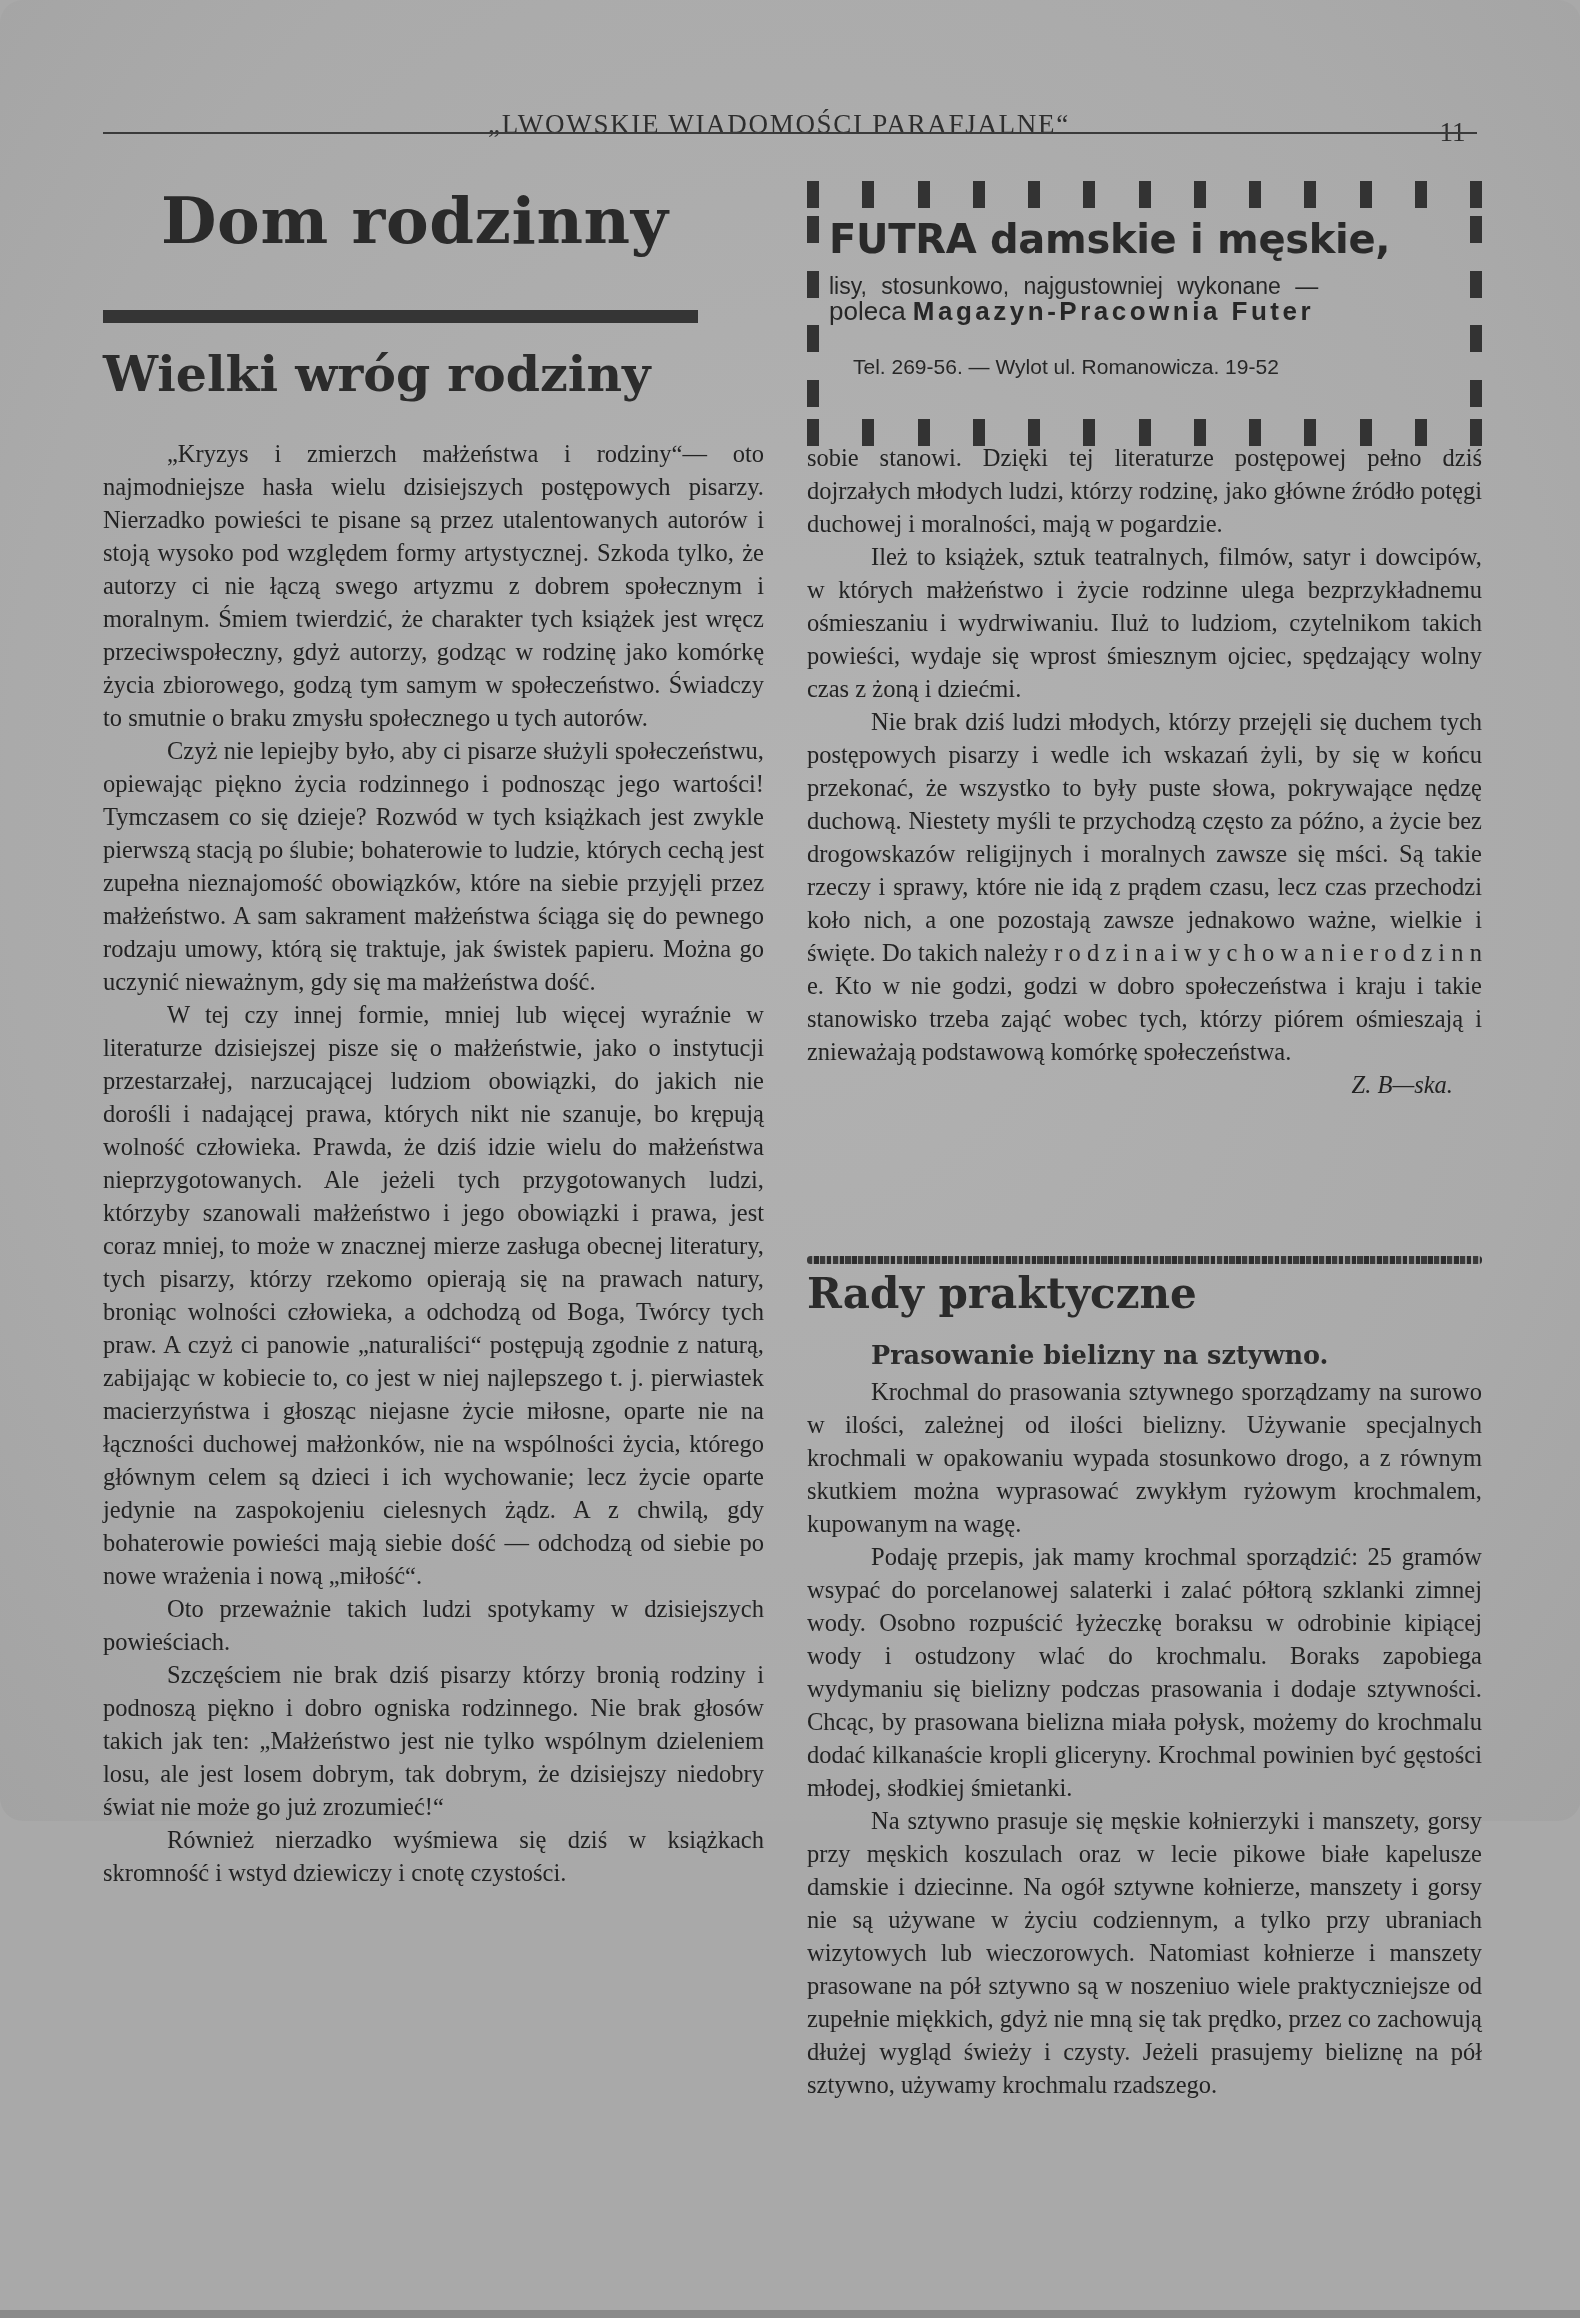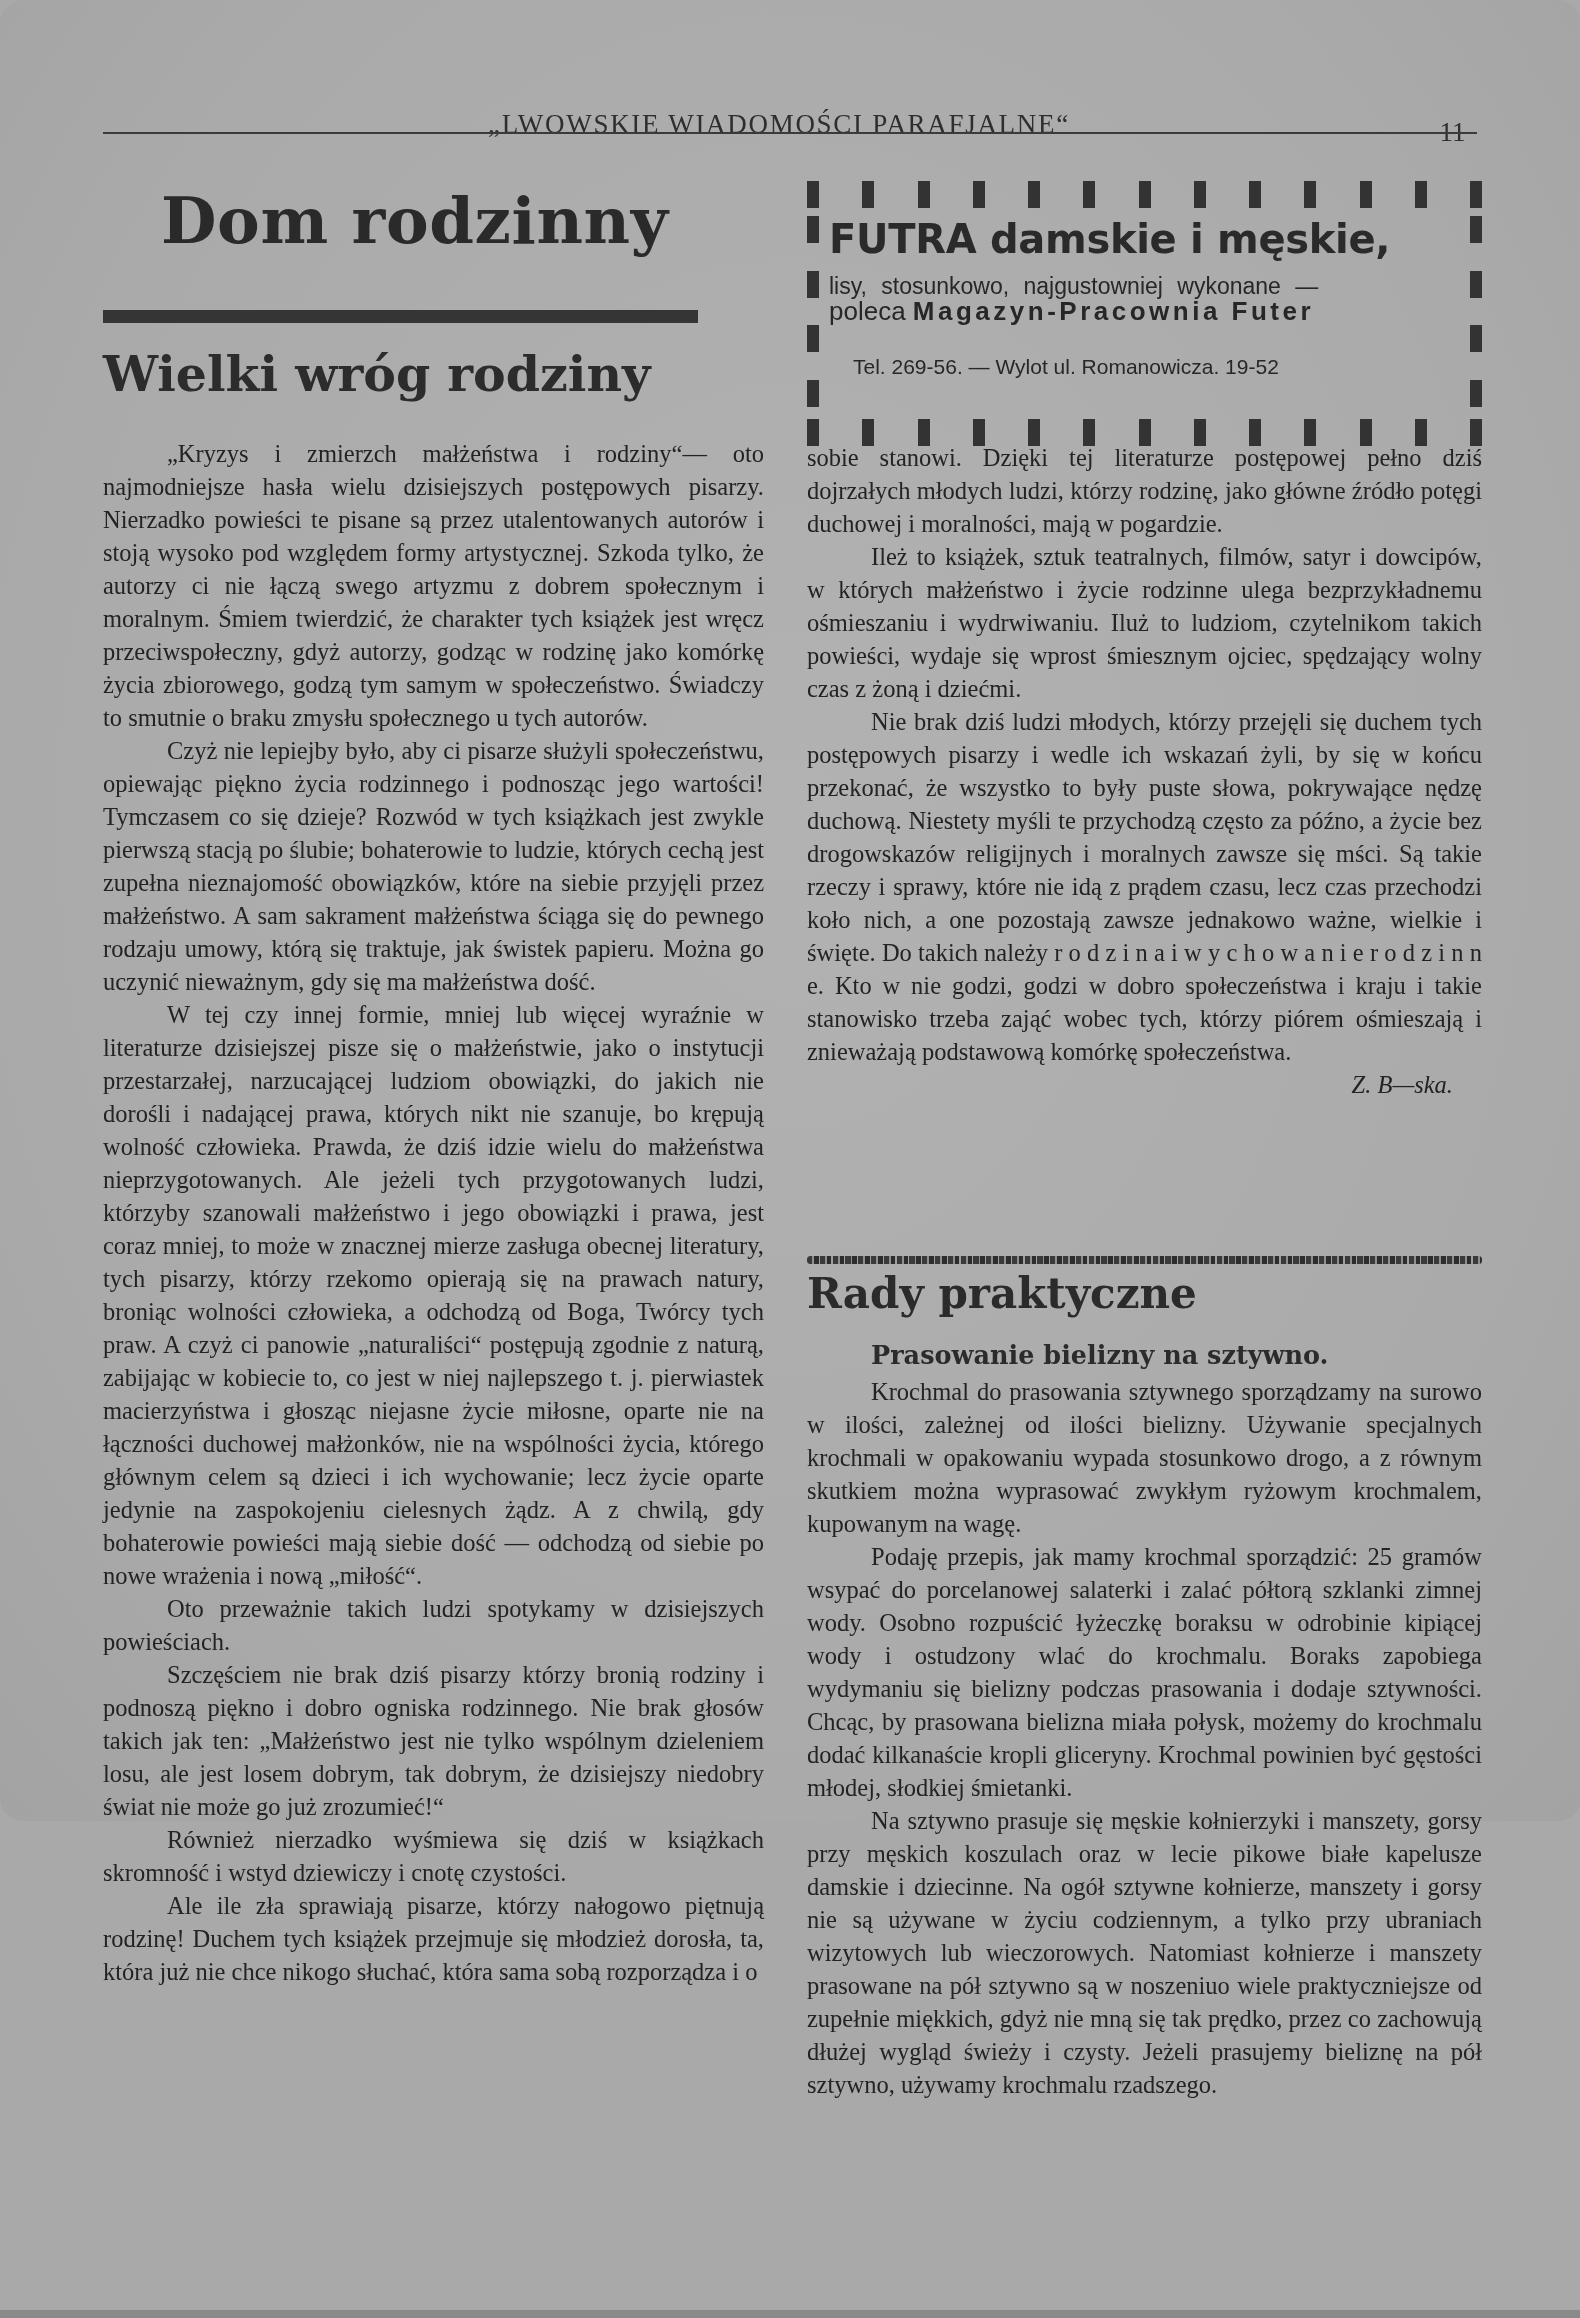--- a/index.html
+++ b/index.html
@@ -113,21 +113,20 @@
     <div class="dom-title">Dom rodzinny</div>
     <div class="dom-bar"></div>
     <div class="wrog-title">Wielki wróg rodziny</div>
     <div class="body-text">
       <p>„Kryzys i zmierzch małżeństwa i rodziny“— oto najmodniejsze hasła wielu dzisiejszych postępowych pisarzy. Nierzadko powieści te pisane są przez utalentowanych autorów i stoją wysoko pod względem formy artystycznej. Szkoda tylko, że autorzy ci nie łączą swego artyzmu z dobrem społecznym i moralnym. Śmiem twierdzić, że charakter tych książek jest wręcz przeciwspołeczny, gdyż autorzy, godząc w rodzinę jako komórkę życia zbiorowego, godzą tym samym w społeczeństwo. Świadczy to smutnie o braku zmysłu społecznego u tych autorów.</p>
       <p>Czyż nie lepiejby było, aby ci pisarze służyli społeczeństwu, opiewając piękno życia rodzinnego i podnosząc jego wartości! Tymczasem co się dzieje? Rozwód w tych książkach jest zwykle pierwszą stacją po ślubie; bohaterowie to ludzie, których cechą jest zupełna nieznajomość obowiązków, które na siebie przyjęli przez małżeństwo. A sam sakrament małżeństwa ściąga się do pewnego rodzaju umowy, którą się traktuje, jak świstek papieru. Można go uczynić nieważnym, gdy się ma małżeństwa dość.</p>
       <p>W tej czy innej formie, mniej lub więcej wyraźnie w literaturze dzisiejszej pisze się o małżeństwie, jako o instytucji przestarzałej, narzucającej ludziom obowiązki, do jakich nie dorośli i nadającej prawa, których nikt nie szanuje, bo krępują wolność człowieka. Prawda, że dziś idzie wielu do małżeństwa nieprzygotowanych. Ale jeżeli tych przygotowanych ludzi, którzyby szanowali małżeństwo i jego obowiązki i prawa, jest coraz mniej, to może w znacznej mierze zasługa obecnej literatury, tych pisarzy, którzy rzekomo opierają się na prawach natury, broniąc wolności człowieka, a odchodzą od Boga, Twórcy tych praw. A czyż ci panowie „naturaliści“ postępują zgodnie z naturą, zabijając w kobiecie to, co jest w niej najlepszego t. j. pierwiastek macierzyństwa i głosząc niejasne życie miłosne, oparte nie na łączności duchowej małżonków, nie na wspólności życia, którego głównym celem są dzieci i ich wychowanie; lecz życie oparte jedynie na zaspokojeniu cielesnych żądz. A z chwilą, gdy bohaterowie powieści mają siebie dość — odchodzą od siebie po nowe wrażenia i nową „miłość“.</p>
       <p>Oto przeważnie takich ludzi spotykamy w dzisiejszych powieściach.</p>
       <p>Szczęściem nie brak dziś pisarzy którzy bronią rodziny i podnoszą piękno i dobro ogniska rodzinnego. Nie brak głosów takich jak ten: „Małżeństwo jest nie tylko wspólnym dzieleniem losu, ale jest losem dobrym, tak dobrym, że dzisiejszy niedobry świat nie może go już zrozumieć!“</p>
       <p>Również nierzadko wyśmiewa się dziś w książkach skromność i wstyd dziewiczy i cnotę czystości.</p>
-      <p>Ale ile zła sprawiają pisarze, którzy nałogowo piętnują rodzinę! Duchem tych książek przejmuje się młodzież dorosła, ta, która już nie chce nikogo słuchać, która sama sobą rozporządza i o</p>
     </div>
   </div>
 
   <div class="col-right">
 
     <div class="ad">
       <div class="sq-row" style="top:0">
         <span class="sq"></span>
           <span class="sq"></span>
           <span class="sq"></span>

